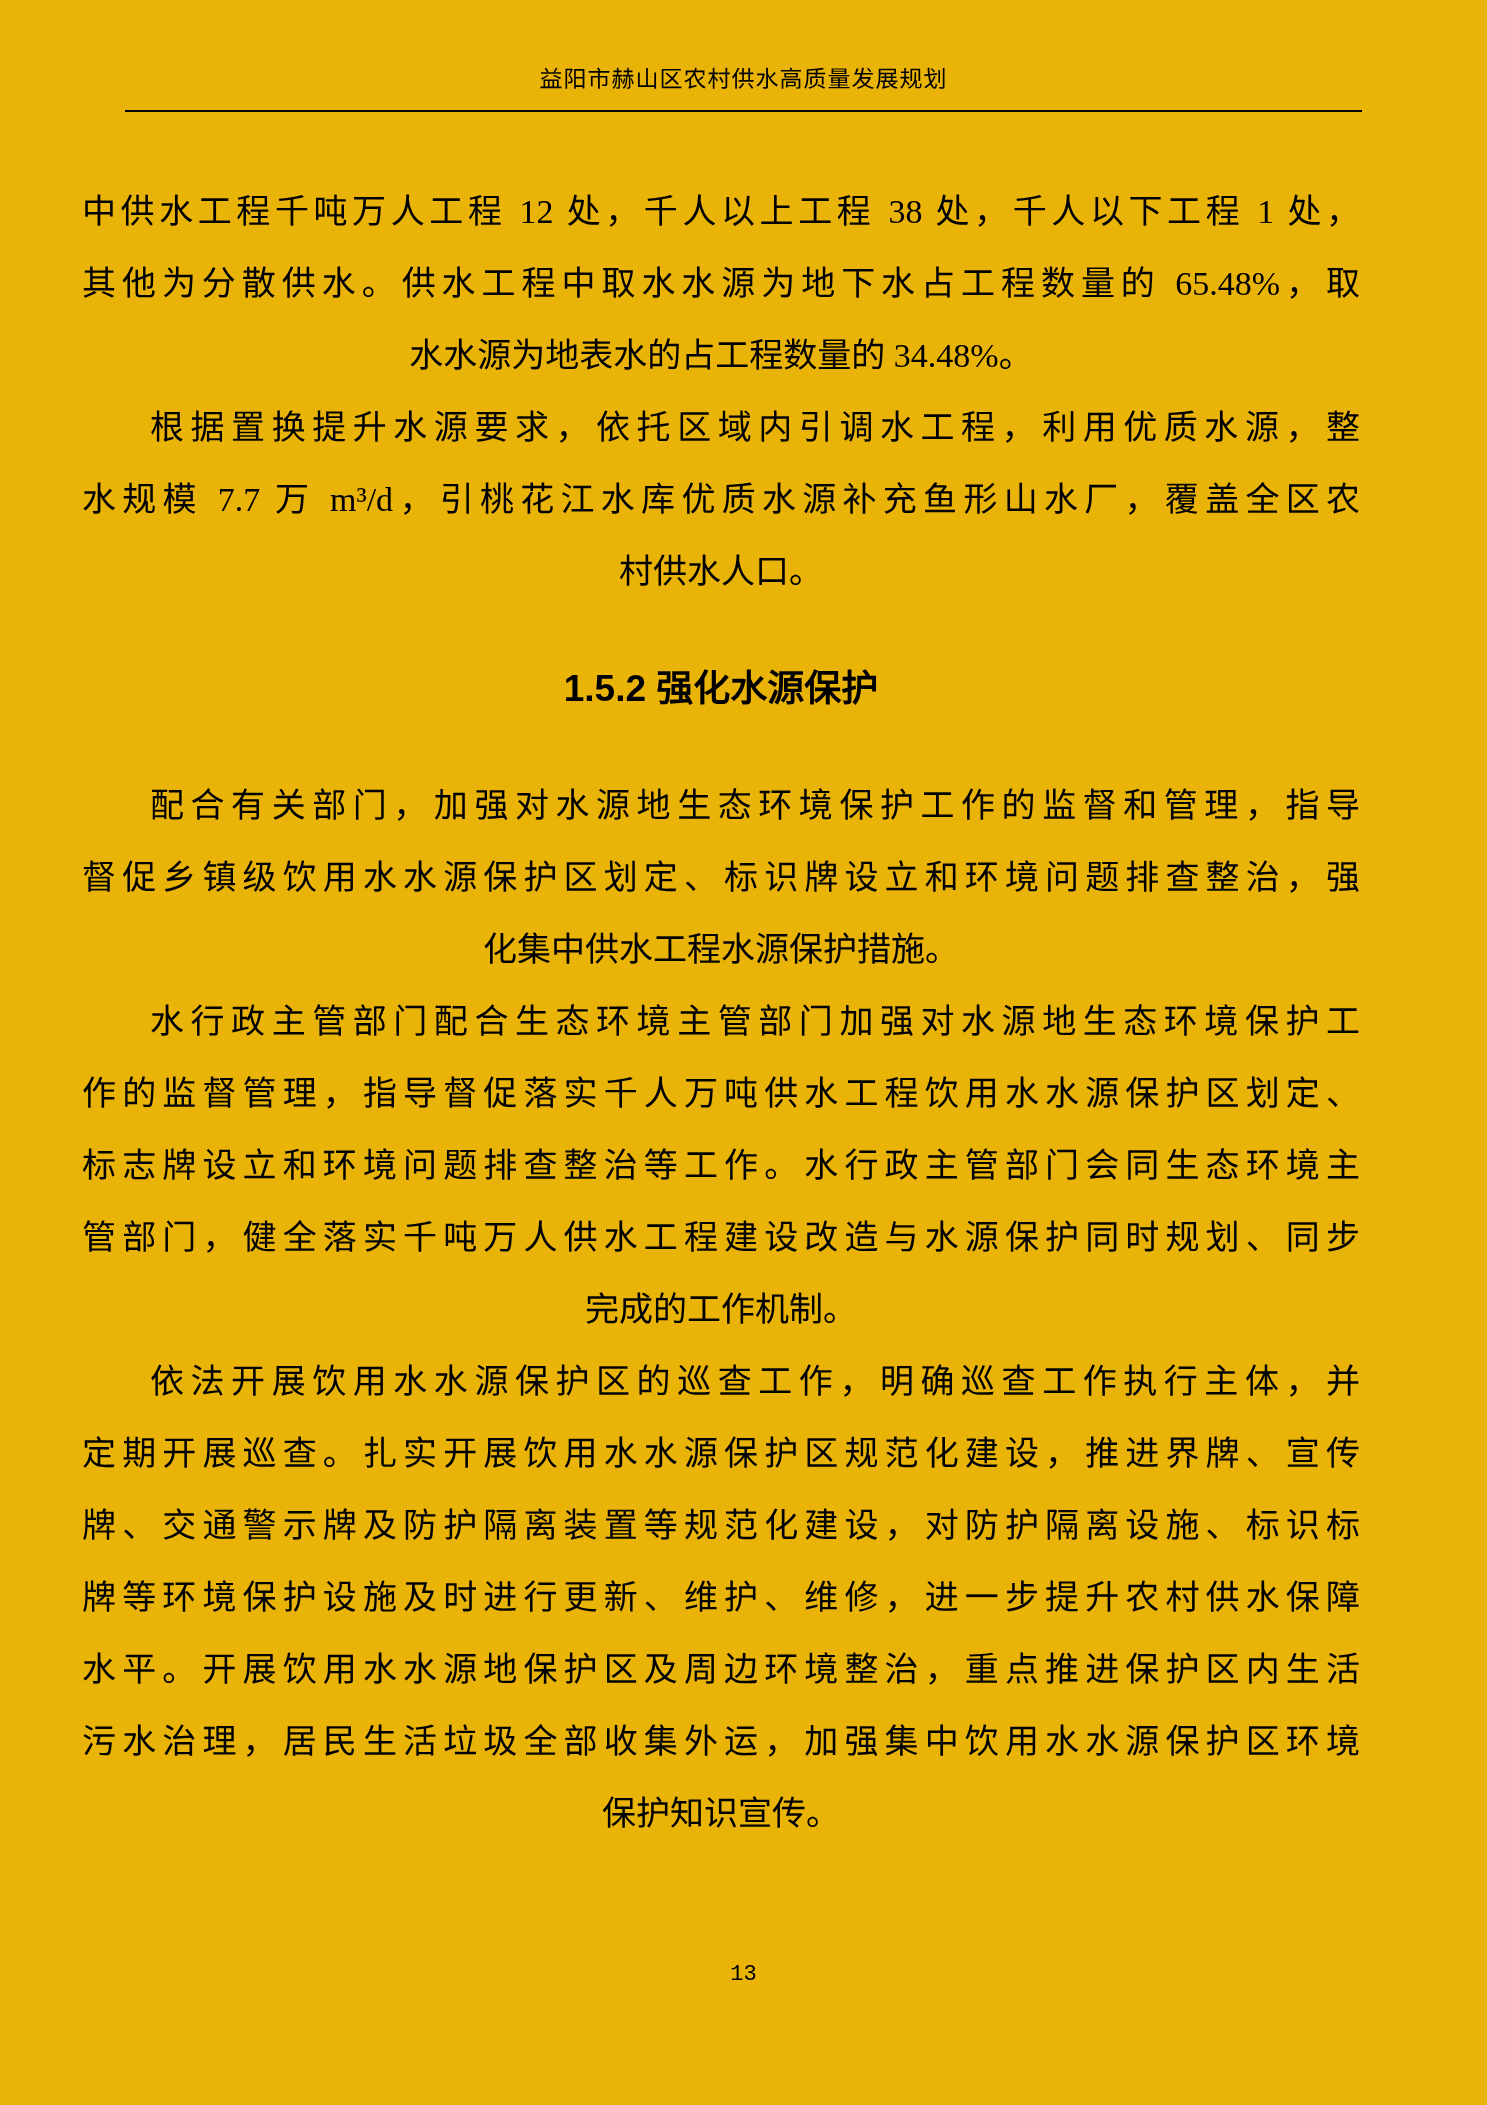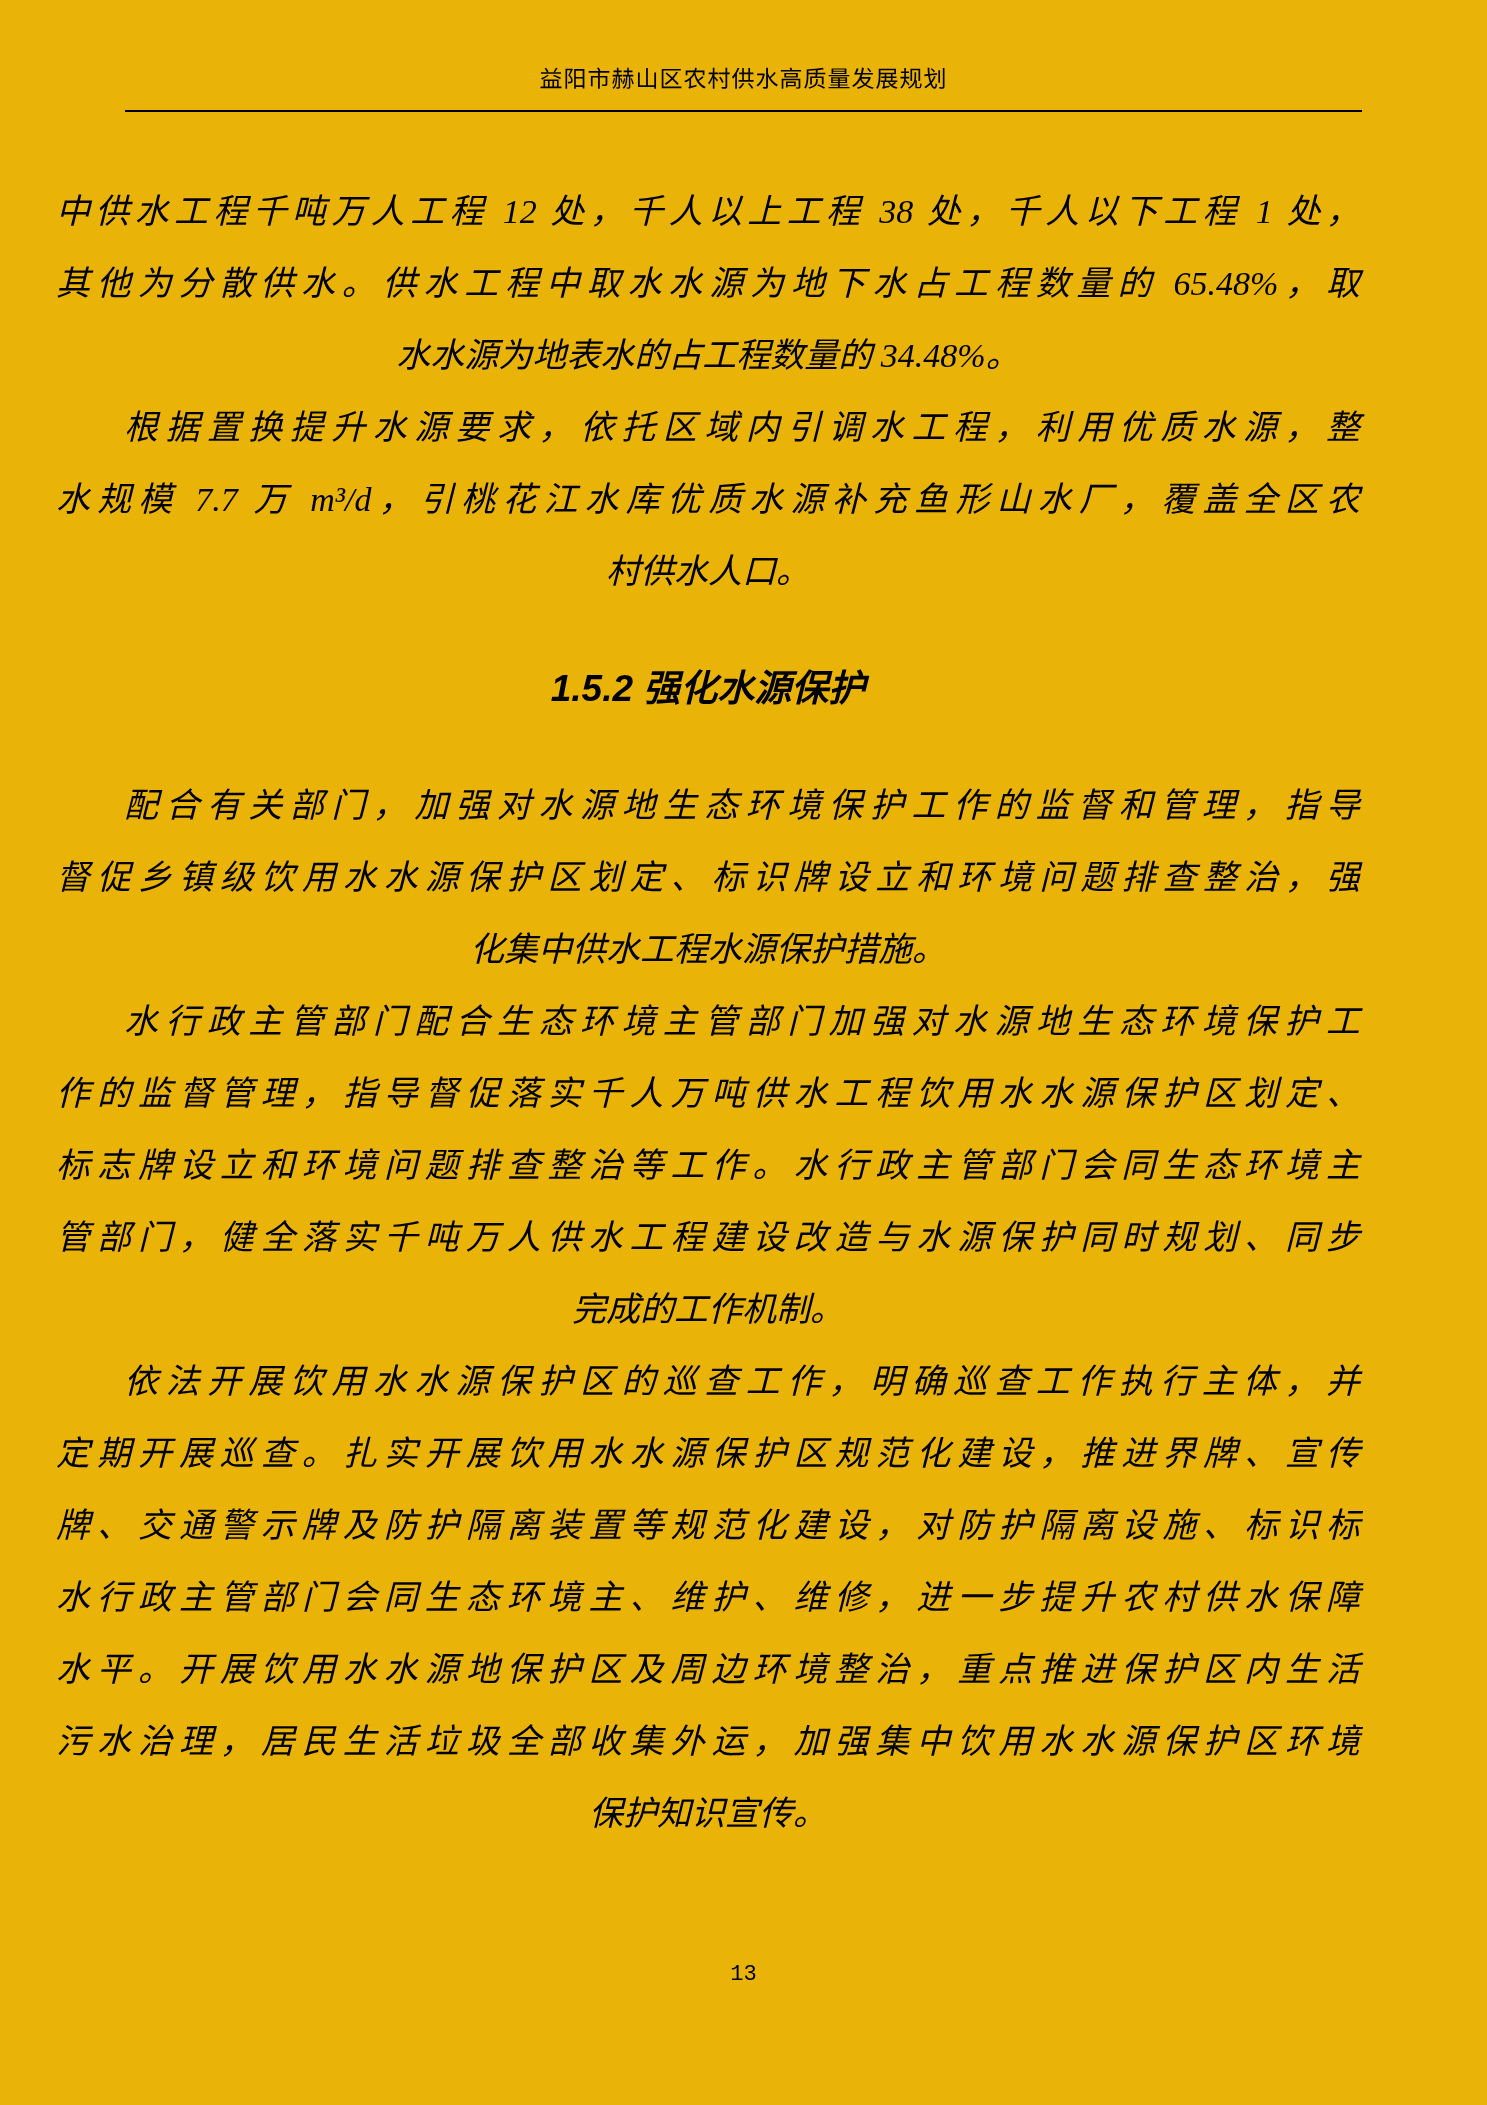--- a/index.html
+++ b/index.html
@@ -26,22 +26,21 @@
     font-size: 23px;
     text-align: center;
     letter-spacing: 1px;
   }
   .header-rule {
     margin-top: 14px;
     border-top: 2px solid #000000;
     height: 0;
   }
   .doc-body {
-    padding: 64px 127px 0 56px;
-    font-style: italic;
+    padding: 64px 127px 0 82px;
   }
   .t-line {
     height: 72px;
     line-height: 72px;
     font-size: 34px;
     text-align: center;
     white-space: normal;
   }
   .t-line.fill {
     text-align: justify;
@@ -109,21 +108,21 @@
       <div class="t-line fill">作的监督管理，指导督促落实千人万吨供水工程饮用水水源保护区划定、</div>
       <div class="t-line fill">标志牌设立和环境问题排查整治等工作。水行政主管部门会同生态环境主</div>
       <div class="t-line fill">管部门，健全落实千吨万人供水工程建设改造与水源保护同时规划、同步</div>
       <div class="t-line">完成的工作机制。</div>
     </section>
 
     <section class="para">
       <div class="t-line fill indent">依法开展饮用水水源保护区的巡查工作，明确巡查工作执行主体，并</div>
       <div class="t-line fill">定期开展巡查。扎实开展饮用水水源保护区规范化建设，推进界牌、宣传</div>
       <div class="t-line fill">牌、交通警示牌及防护隔离装置等规范化建设，对防护隔离设施、标识标</div>
-      <div class="t-line fill">水行政主管部门会同生态环境主、维护、维修，进一步提升农村供水保障</div>
+      <div class="t-line fill">牌等环境保护设施及时进行更新、维护、维修，进一步提升农村供水保障</div>
       <div class="t-line fill">水平。开展饮用水水源地保护区及周边环境整治，重点推进保护区内生活</div>
       <div class="t-line fill">污水治理，居民生活垃圾全部收集外运，加强集中饮用水水源保护区环境</div>
       <div class="t-line">保护知识宣传。</div>
     </section>
 
   </main>
 
   <footer class="doc-footer">
     <span class="page-num">13</span>
   </footer>

